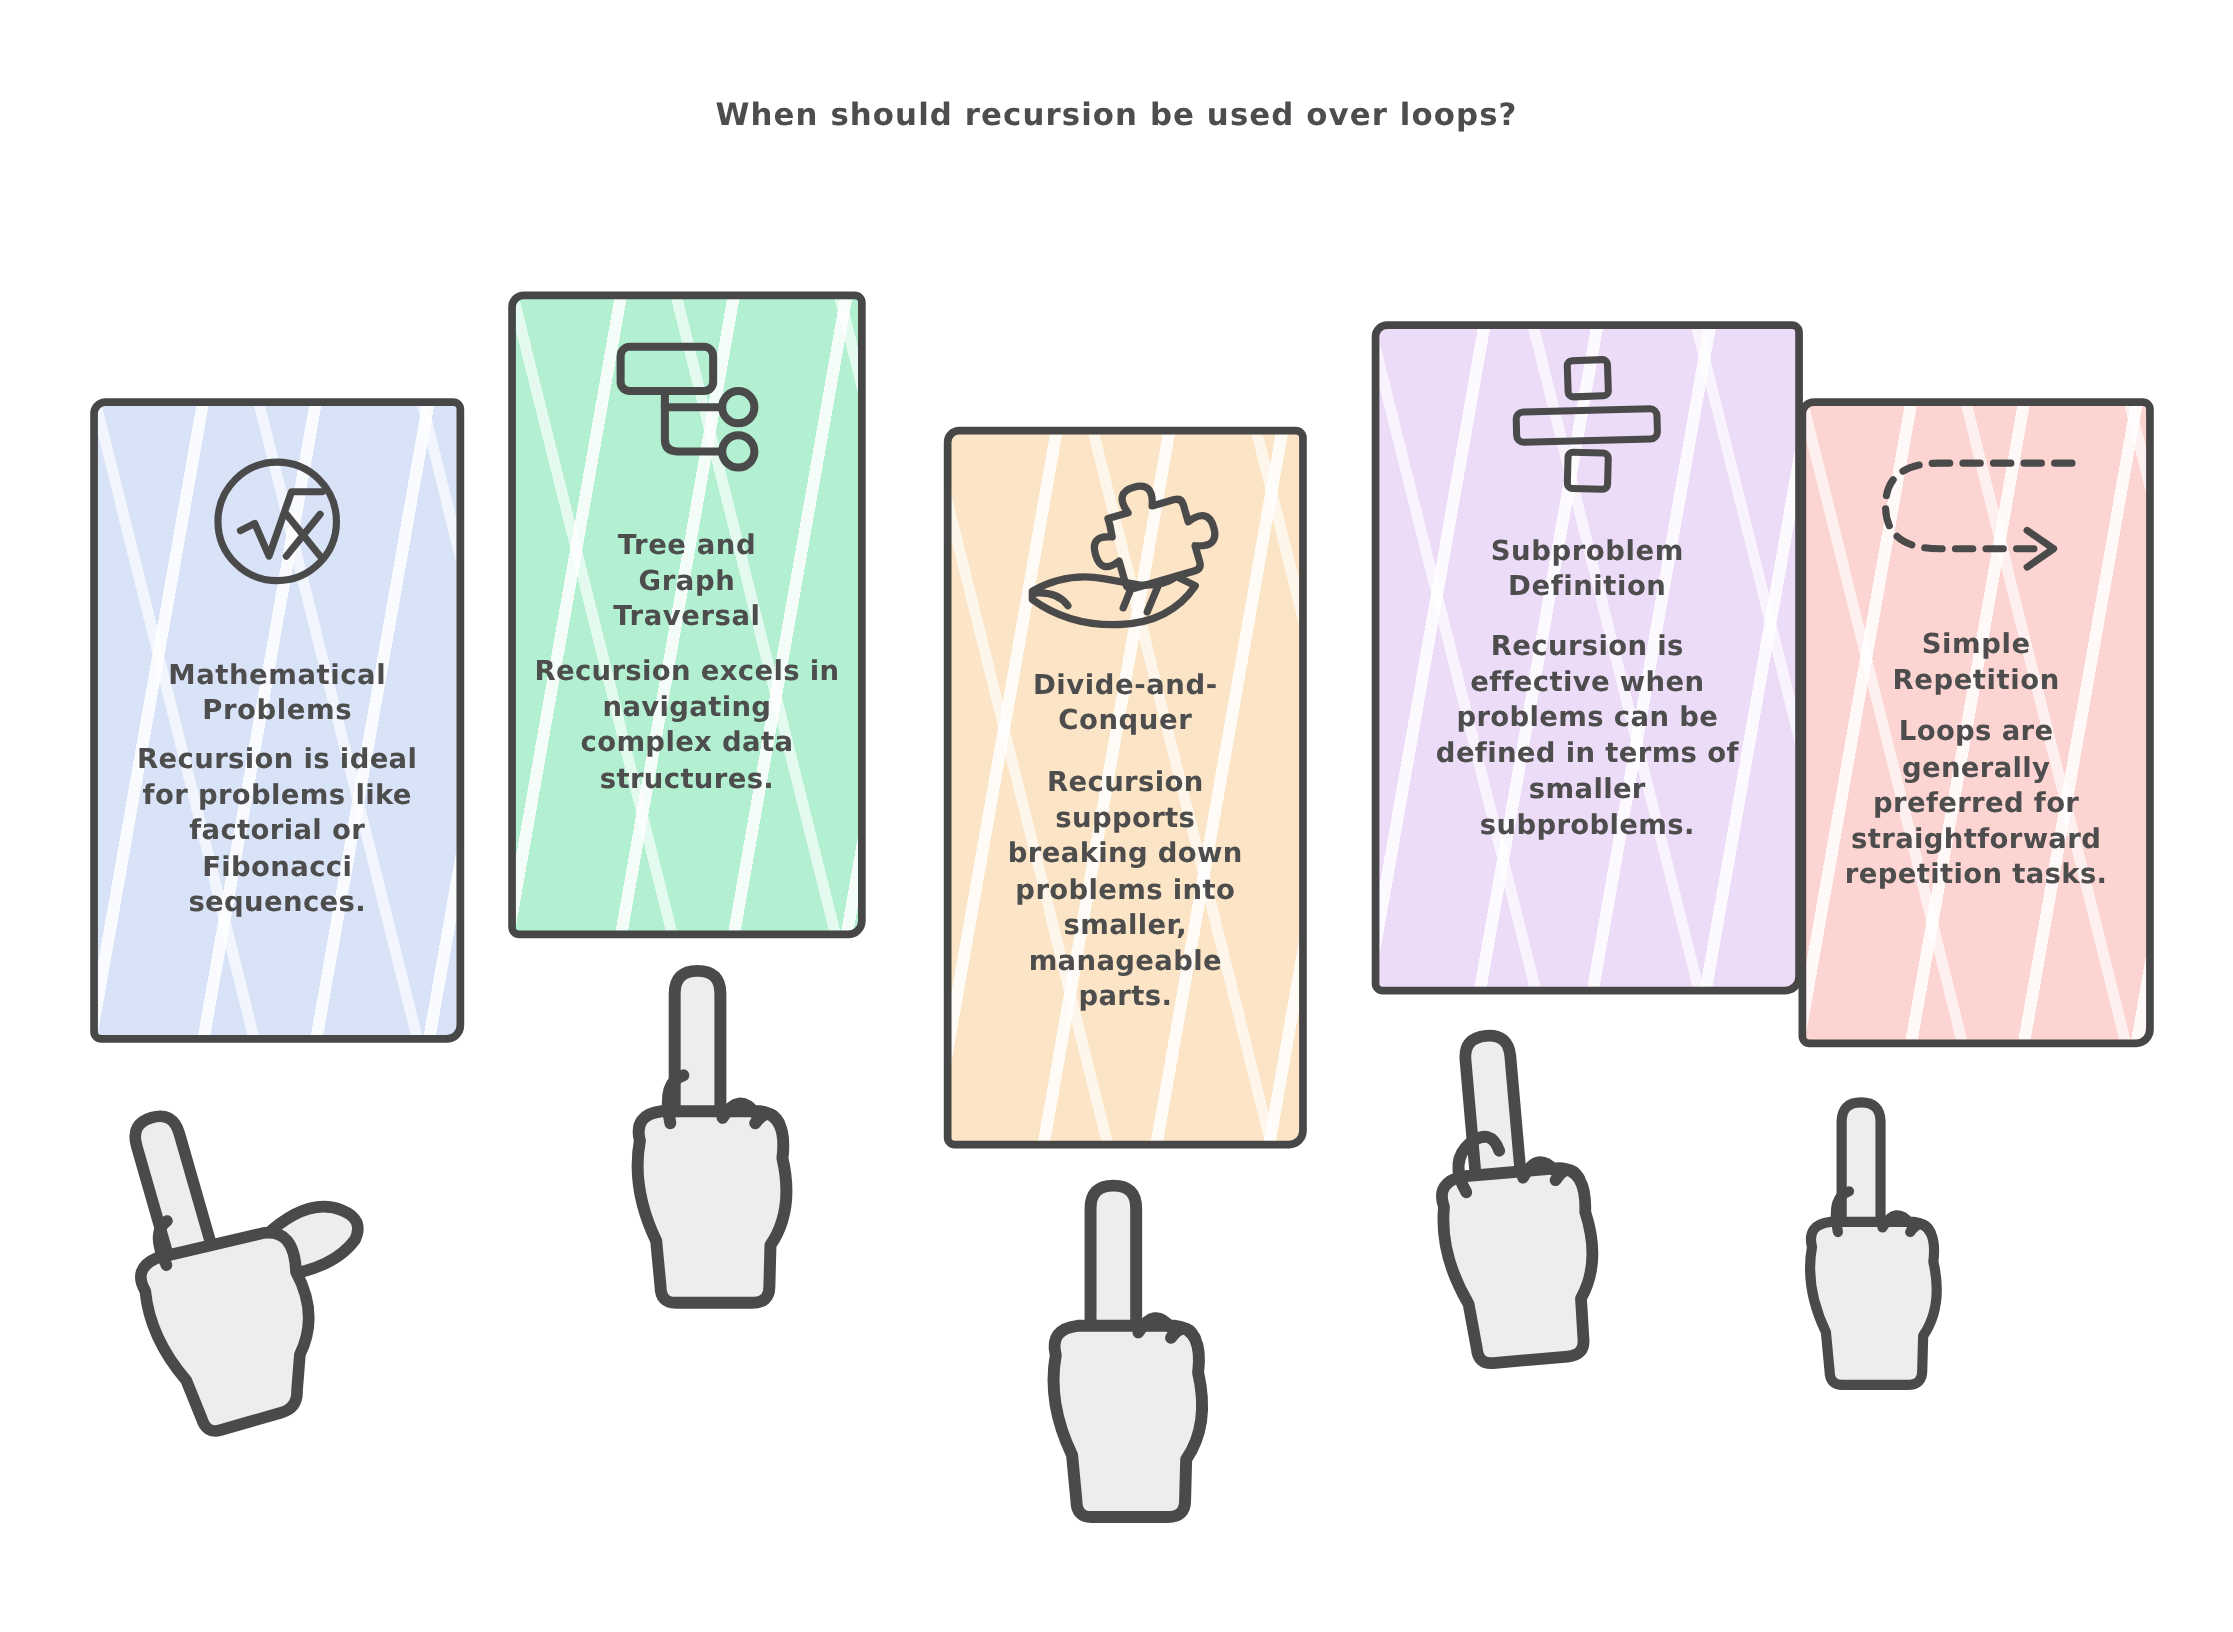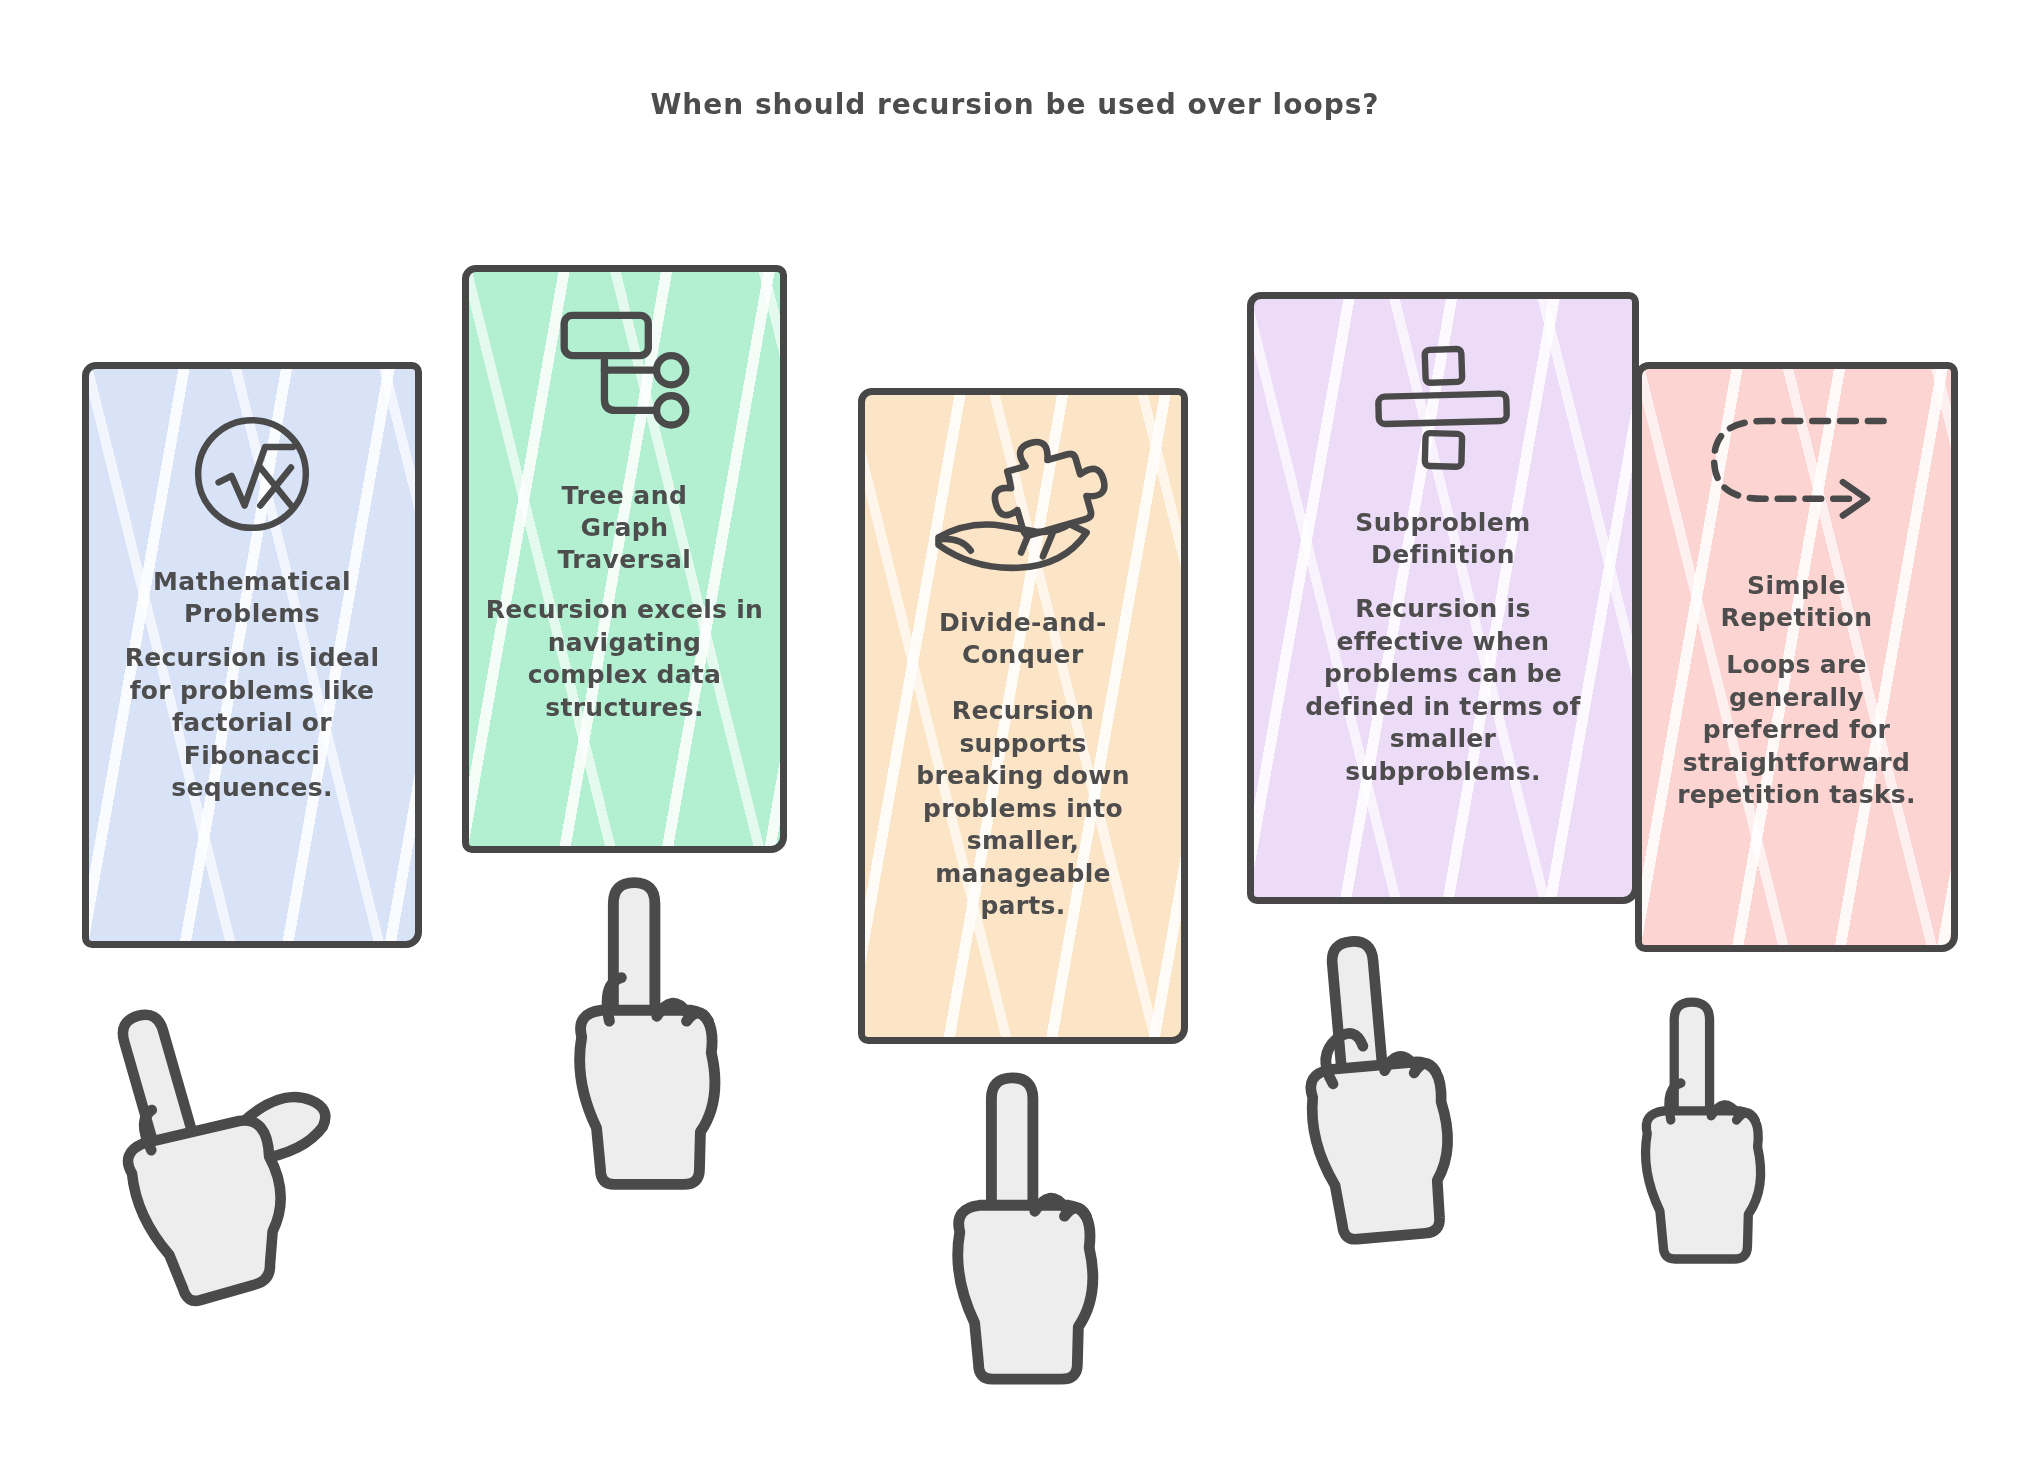--- a/index.html
+++ b/index.html
@@ -44,24 +44,24 @@
     letter-spacing:.3px;color:#4d4d4d;
   }
   .icon{flex:none;}
   .ink{stroke:#4a4a4a;fill:none;stroke-linecap:round;stroke-linejoin:round;}
   .ink-fill{stroke:#4a4a4a;fill:#ededed;stroke-linecap:round;stroke-linejoin:round;}
 
   
   .card-1{left:82px;  top:362px; width:340px; height:586px; padding:40px 18px 0;}
   .card-2{left:462px; top:265px; width:325px; height:588px; padding:36px 16px 0;}
   .card-3{left:858px; top:388px; width:330px; height:656px; padding:36px 16px 0;}
-  .card-4{left:1247px;top:292px; width:392px; height:612px; padding:44px 14px 0;}
+  .card-4{left:1247px;top:292px; width:392px; height:612px; padding:22px 14px 0;}
   .card-5{left:1635px;top:362px; width:323px; height:590px; padding:40px 32px 0;}
 
-  .card-1 .card-title{margin-top:27px;}
+  .card-1 .card-title{margin-top:59px;}
   .card-1 .card-body{margin-top:12px;max-width:300px;}
   .card-2 .card-title{margin-top:44px;}
   .card-2 .card-body{margin-top:18px;max-width:280px;}
   .card-3 .card-title{margin-top:26px;}
   .card-3 .card-body{margin-top:24px;max-width:240px;}
   .card-4 .card-title{margin-top:36px;}
   .card-4 .card-body{margin-top:22px;max-width:290px;}
   .card-5 .card-title{margin-top:48px;}
   .card-5 .card-body{margin-top:15px;max-width:250px;}
 

